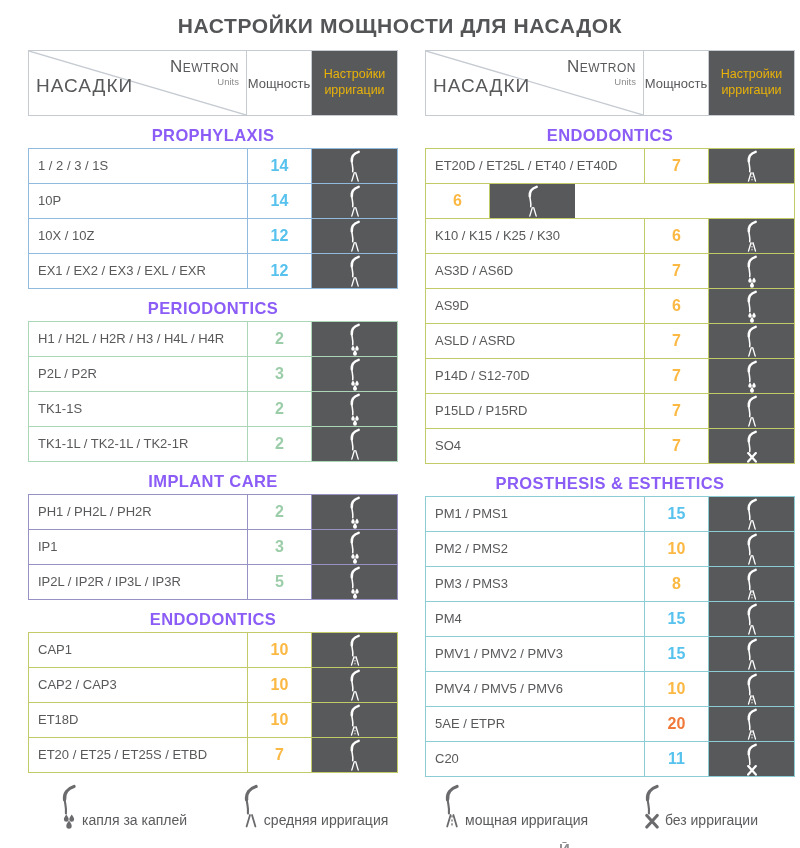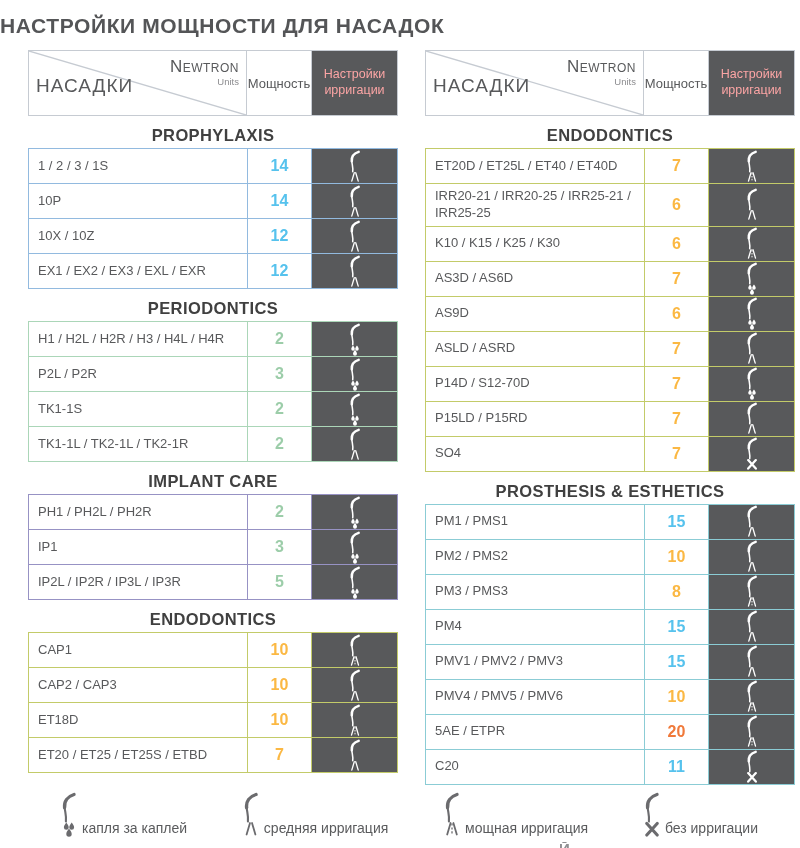--- a/index.html
+++ b/index.html
@@ -1,39 +1,39 @@
 <!DOCTYPE html>
 <html><head>
 <meta charset="utf-8">
 <style>
   html,body{margin:0;padding:0;background:#fff;}
   .page{position:relative;width:800px;height:848px;overflow:hidden;background:#fff;
         font-family:"Liberation Sans","DejaVu Sans",sans-serif;color:#58595b;}
-  .page-title{margin:14px 0 12px 0;font-size:21px;font-weight:bold;
+  .page-title{margin:14px 0 12px 0;text-align:center;font-size:21px;font-weight:bold;
         letter-spacing:.6px;color:#545557;}
   .cols{display:flex;gap:27px;padding:0 5px 0 28px;align-items:flex-start;}
   .col{width:370px;flex:0 0 370px;}
 
   
   .head-table{display:flex;height:66px;border:1px solid #c6cbd2;box-sizing:border-box;}
   .ht-name{flex:1;position:relative;border-right:1px solid #c6cbd2;}
   .ht-name svg.diag{position:absolute;inset:0;width:100%;height:100%;}
   .brand{position:absolute;top:7px;right:7px;text-align:right;line-height:1;}
   .brand-name{font-variant:small-caps;font-size:17px;letter-spacing:.5px;color:#58595b;}
   .brand-sub{display:block;font-size:9.5px;color:#8d8d90;margin-top:2px;}
   .tips-label{position:absolute;bottom:18px;left:7px;font-size:19px;letter-spacing:1px;color:#58595b;}
   .ht-power{flex:0 0 64px;display:flex;align-items:center;justify-content:center;
         border-right:1px solid #c6cbd2;font-size:13px;}
-  .ht-irr{flex:0 0 85px;background:#58595b;color:#fca5a5;display:flex;align-items:center;
+  .ht-irr{flex:0 0 85px;background:#58595b;color:#eab308;display:flex;align-items:center;
         justify-content:center;text-align:center;font-size:12.5px;line-height:1.25;padding:0 4px;box-sizing:border-box;}
 
   
   .section{margin-top:8px;}
   .sec-title{text-align:center;font-size:16.5px;font-weight:bold;letter-spacing:.4px;
-        color:#404040;line-height:22px;margin-bottom:2px;}
+        color:#8b5cf6;line-height:22px;margin-bottom:2px;}
   .tbl{border:1px solid var(--bc);box-sizing:border-box;}
   .row{display:flex;min-height:34px;}
   .row + .row{border-top:1px solid var(--bc);}
   .c-name{flex:1;display:flex;align-items:center;padding:4px 9px;font-size:13px;
         line-height:1.3;border-right:1px solid var(--bc);box-sizing:border-box;color:#58595b;}
   .c-pow{flex:0 0 64px;display:flex;align-items:center;justify-content:center;
         font-size:16px;font-weight:bold;border-right:1px solid var(--bc);box-sizing:border-box;}
   .c-ir{flex:0 0 85px;background:#58595b;display:flex;align-items:center;justify-content:center;}
 
   
@@ -317,21 +317,20 @@
                   <svg class="ic cell-ic" viewBox="0 0 26 45">
                     <path class="hk1" d="M18 2.5 C11.5 4.5 8 9.5 8.6 15.5"></path>
                     <path class="hk2" d="M8.6 15.5 C9.3 21 10.6 24.5 9.9 29.5"></path>
                     <path class="ln" d="M11.6 31 L8.2 42.5"></path>
                     <path class="ln" d="M14.4 31 L17.8 42.5"></path>
                     <path class="ds" d="M13 31.5 L13 42.5"></path>
                   </svg>
                 </div>
               </div>
               <div class="row">
-                <div class="c-name">IRR20-21 / IRR20-25 / IRR25-21 / IRR25-25</div>
                 <div class="c-pow" style="color:#fbb843">6</div>
                 <div class="c-ir">
                   <svg class="ic cell-ic" viewBox="0 0 26 45">
                     <path class="hk1" d="M18 2.5 C11.5 4.5 8 9.5 8.6 15.5"></path>
                     <path class="hk2" d="M8.6 15.5 C9.3 21 10.6 24.5 9.9 29.5"></path>
                     <path class="ln" d="M12 31 L8.6 42.5"></path>
                     <path class="ln" d="M14 31 L17.4 42.5"></path>
                   </svg>
                 </div>
               </div>

